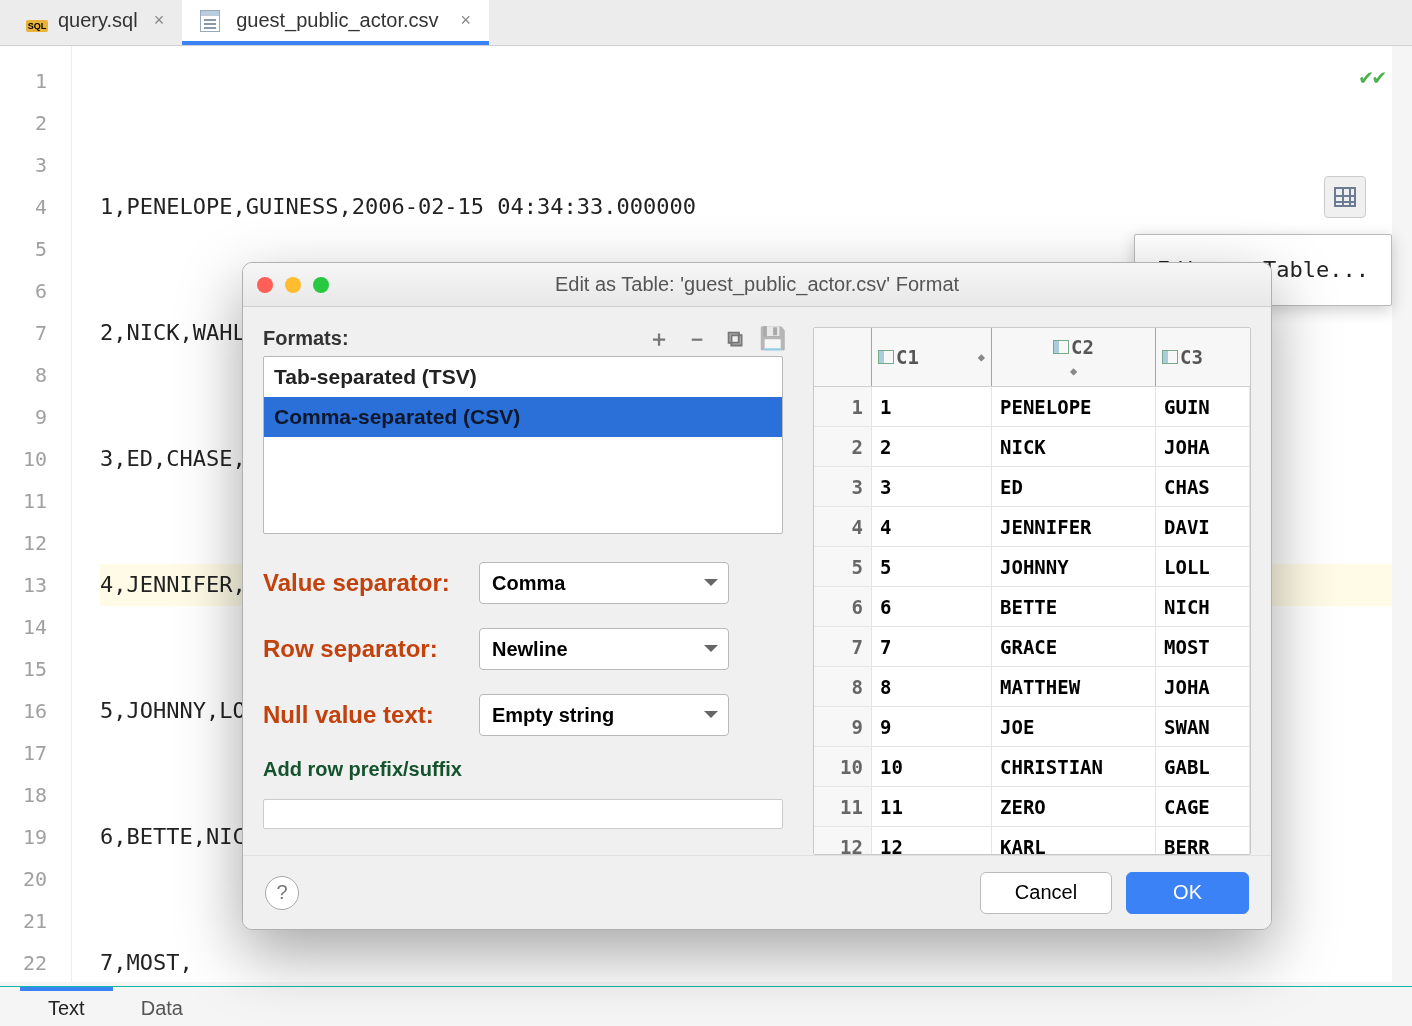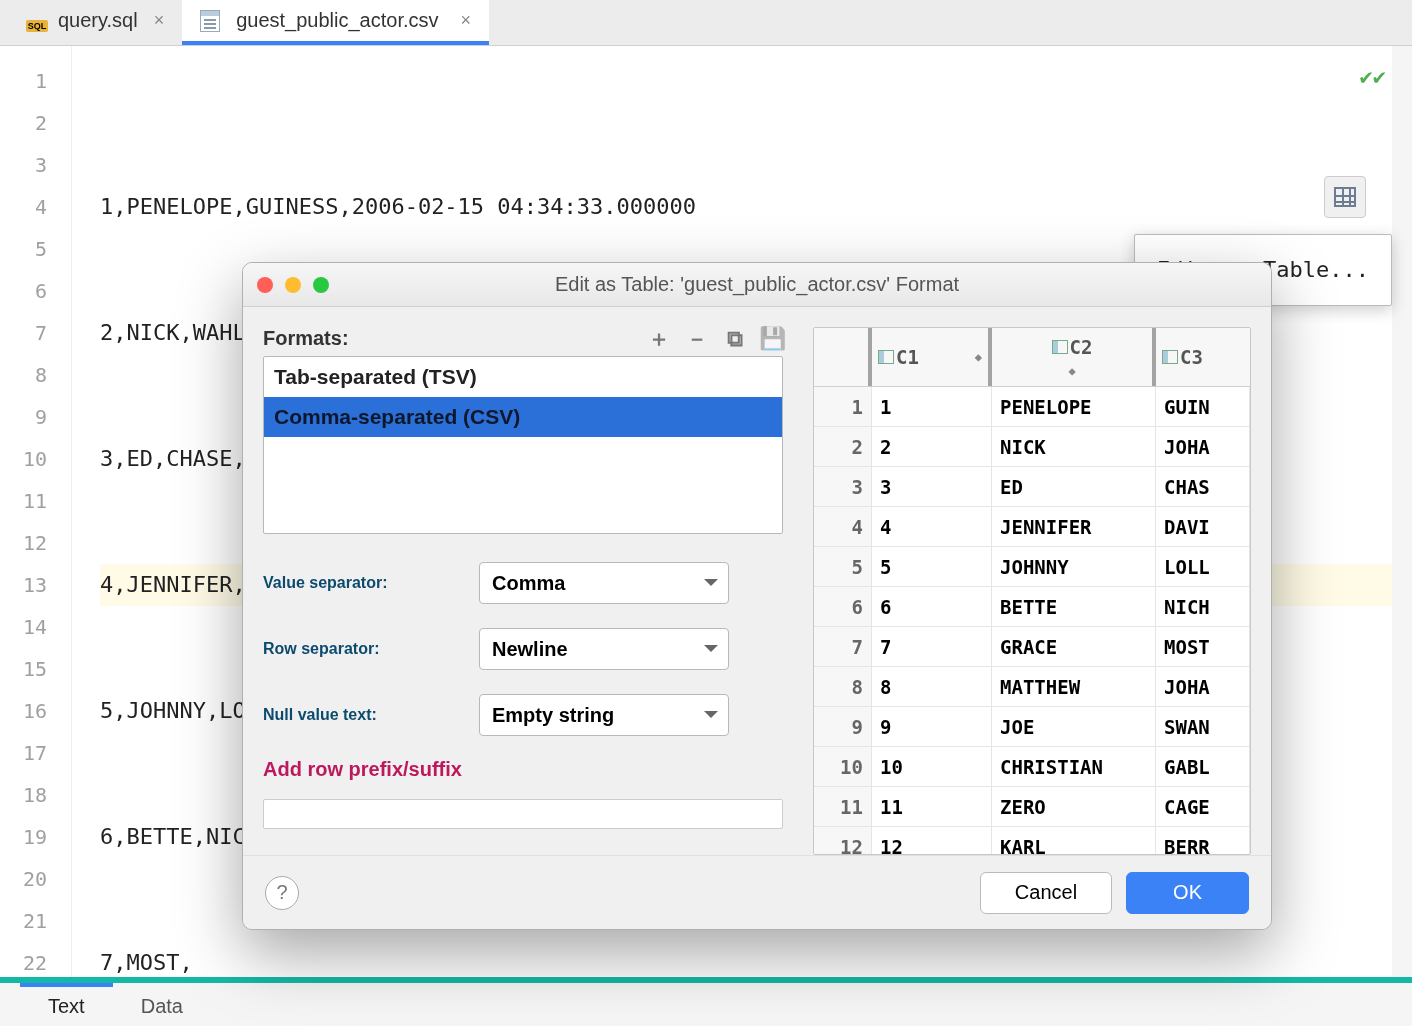--- a/index.html
+++ b/index.html
@@ -114,24 +114,24 @@
     box-shadow: 0 4px 16px rgba(0,0,0,0.2);
     padding: 14px 22px;
     font-size: 22px;
     border-radius:2px;
   }
   
   
   .bottom-tabs {
     position:absolute;
     bottom:0;left:0;right:0;
-    height:49px;
+    height:40px;
     display:flex;
     background:#f5f5f5;
-    border-top:6px solid #14b8a6;
+    border-top:1px solid #14b8a6;
     align-items:stretch;
     padding-left:20px;
     gap:0;
   }
   .btab {
     padding:8px 28px;font-size:20px;color:#555;cursor:pointer;
     border-top:4px solid transparent;
     display:flex;align-items:center;
   }
   .btab.active{border-top-color:#3b82f6;color:#222;}
@@ -177,41 +177,41 @@
   .formats-tools{display:flex;gap:18px;align-items:center;color:#777;font-size:22px;}
   .formats-list{
     background:#fff;border:1px solid #b8b8b8;border-radius:2px;height:178px;overflow:auto;
   }
   .flist-item{
     padding:8px 10px;font-size:21px;color:#222;cursor:pointer;
   }
   .flist-item.sel{background:#2b6fd8;color:#0f172a;}
   .form-rows{margin-top:28px;display:flex;flex-direction:column;gap:24px;}
   .form-row{display:flex;align-items:center;gap:16px;}
-  .form-label{width:200px;font-size:16px;color:#0c4a6e;}
+  .form-label{width:200px;font-size:24px;color:#c2410c;}
   .combo{
     position:relative;background:#fff;border:1px solid #b8b8b8;border-radius:4px;
     height:42px;flex:0 0 250px;display:flex;align-items:center;padding:0 12px;font-size:20px;
   }
   .combo::after{
     content:"";position:absolute;right:10px;top:16px;border:7px solid transparent;border-top-color:#666;
   }
-  .link{color:#be185d;font-size:20px;margin-top:22px;cursor:pointer;display:inline-block;}
+  .link{color:#14532d;font-size:20px;margin-top:22px;cursor:pointer;display:inline-block;}
   .partial-box{
     margin-top:18px;background:#fff;border:1px solid #ccc;border-radius:2px;height:30px;
   }
   
   .right-pane{
     width:438px;display:flex;flex-direction:column;background:#fff;border:1px solid #c8c8c8;border-radius:2px;overflow:hidden;
   }
   .preview-head{
     display:flex;background:#f7f7f7;border-bottom:1px solid #d0d0d0;
   }
   .phcol{
-    border-right:4px solid #a3a3a3;padding:8px 6px;font-size:19px;color:#555;display:flex;align-items:center;justify-content:space-between;gap:6px;
+    border-right:1px solid #a3a3a3;padding:8px 6px;font-size:19px;color:#555;display:flex;align-items:center;justify-content:space-between;gap:6px;
     font-family:"Menlo",monospace;
   }
   .ph-num{width:58px;}
   .ph-c1{width:120px;}
   .ph-c2{width:164px;flex-direction:column;}
   .ph-c3{flex:1;border-right:none;}
   .col-icon{display:inline-block;width:16px;height:14px;border:1.5px solid #7a8;position:relative;margin-right:2px;}
   .col-icon::before{content:"";position:absolute;inset:0;border-left:5px solid #acd;}
   .sort-ic{font-size:12px;color:#888;}
   .preview-body{flex:1;overflow:hidden;}

